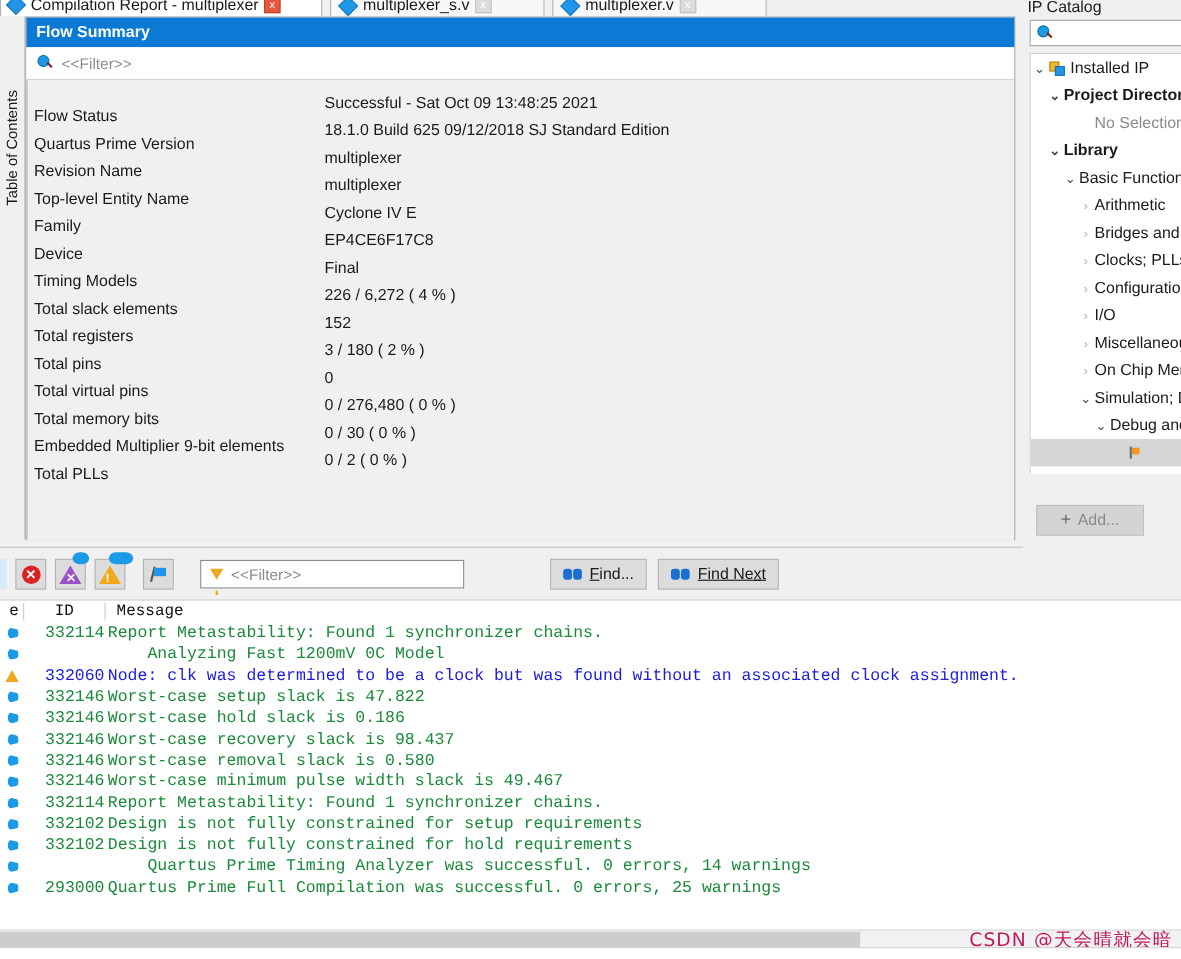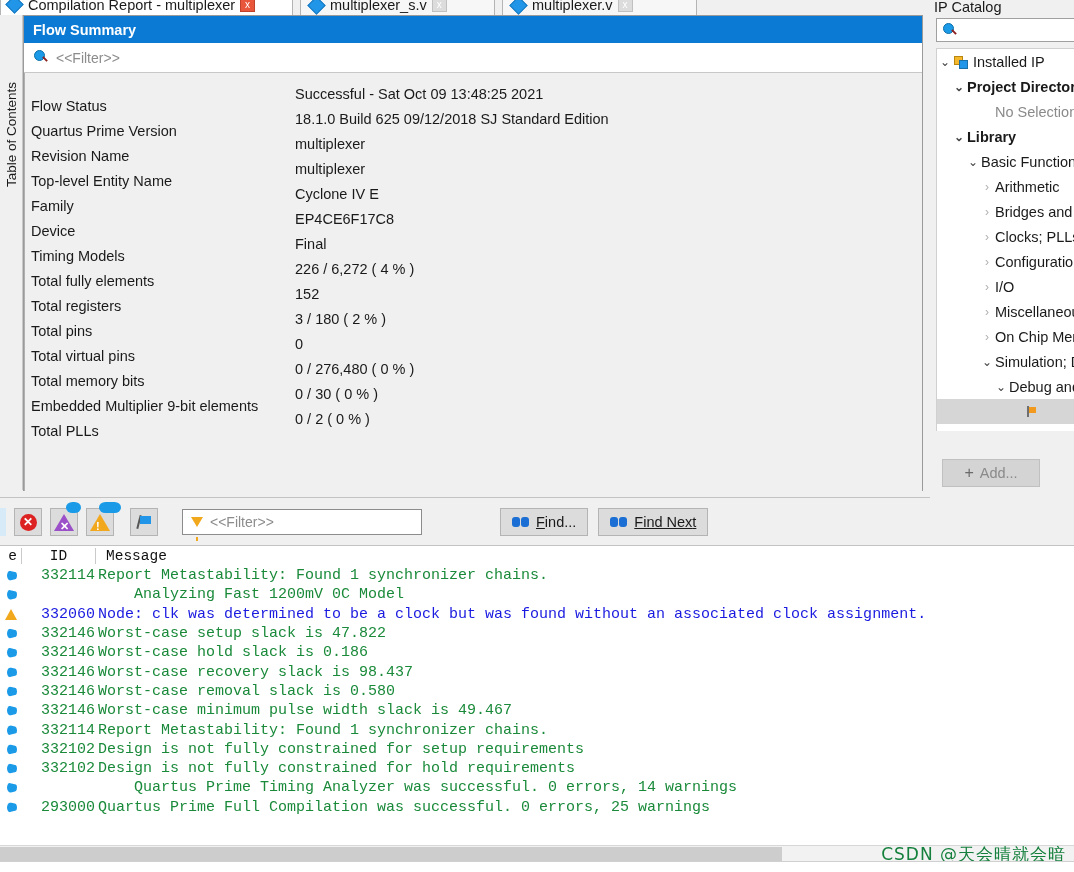--- a/index.html
+++ b/index.html
@@ -341,21 +341,21 @@
     width: 1074px; height: 16px;
     background: #f2f2f2;
     border-top: 1px solid #d7d7d7;
   }
   .hthumb {
     position: absolute; left: 0; top: 1px;
     width: 782px; height: 14px; background: #cdcdcd;
   }
   .watermark {
     position: absolute; right: 8px; top: 843px;
-    font-size: 17px; color: #15803d;
+    font-size: 17px; color: #be185d;
     font-family: "DejaVu Sans", sans-serif;
     letter-spacing: 1px;
     text-align: center;
   }
   .bottom-strip {
     position: absolute; left: 0; top: 861px; width: 1074px; height: 11px;
     background: #ffffff; border-top: 1px solid #d0d0d0;
   }
 </style>
 </head>
@@ -414,21 +414,21 @@
         </div>
         <div class="srow">
           <div class="k">Device</div>
           <div class="v">EP4CE6F17C8</div>
         </div>
         <div class="srow">
           <div class="k">Timing Models</div>
           <div class="v">Final</div>
         </div>
         <div class="srow">
-          <div class="k">Total fully elements</div>
+          <div class="k">Total slack elements</div>
           <div class="v">226 / 6,272 ( 4 % )</div>
         </div>
         <div class="srow">
           <div class="k">Total registers</div>
           <div class="v">152</div>
         </div>
         <div class="srow">
           <div class="k">Total pins</div>
           <div class="v">3 / 180 ( 2 % )</div>
         </div>

